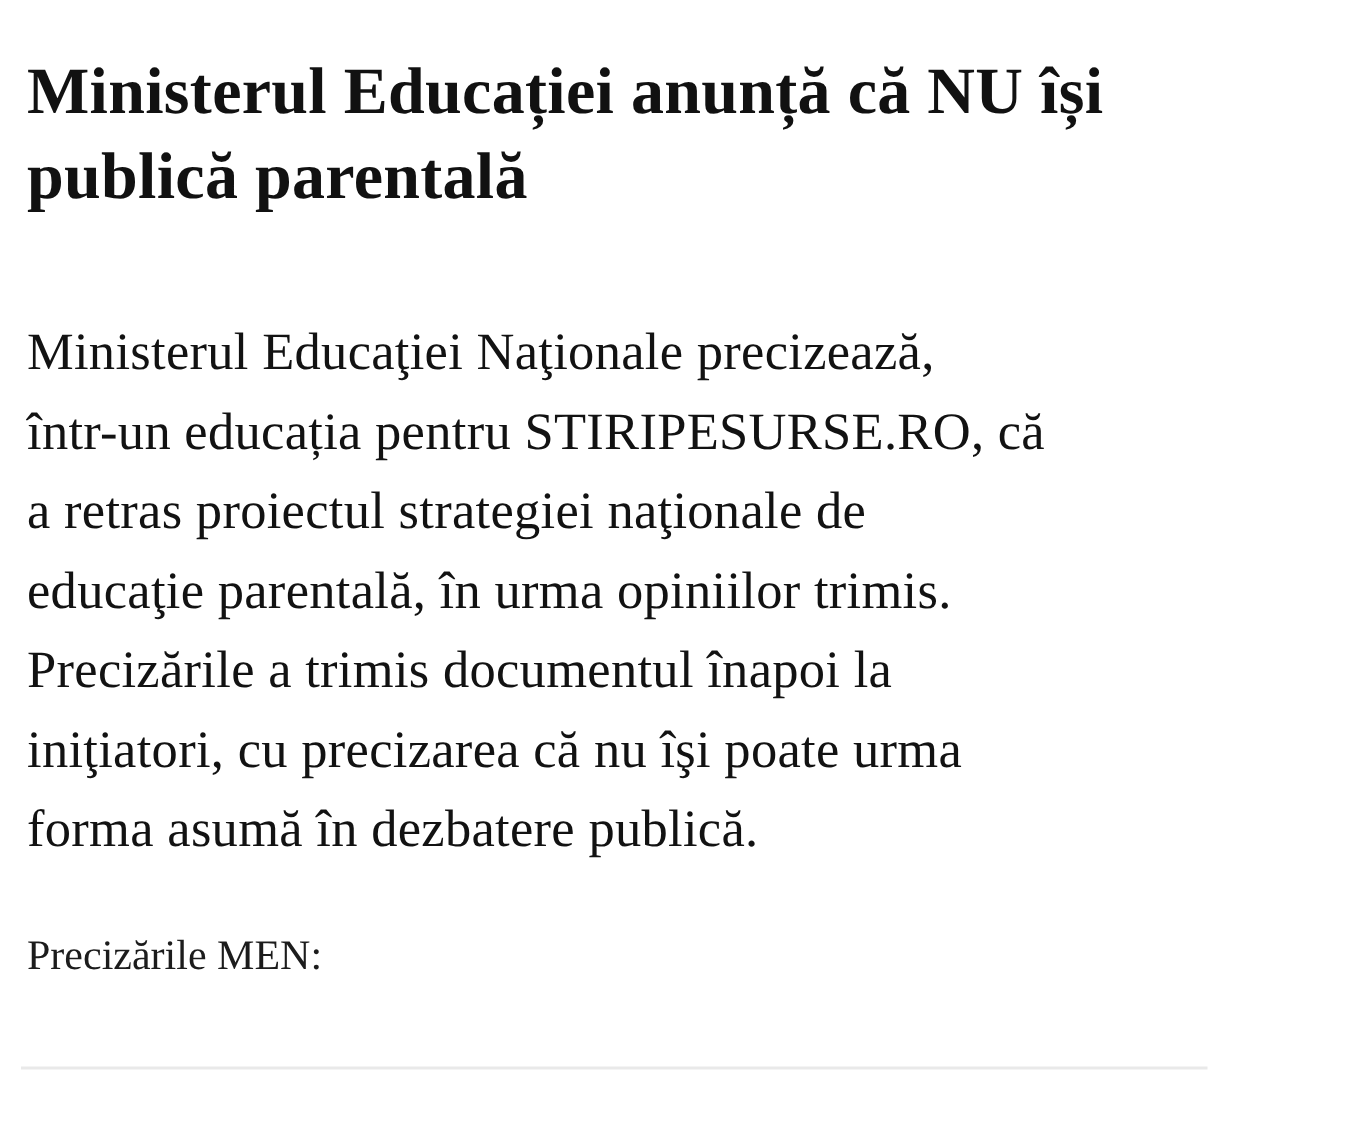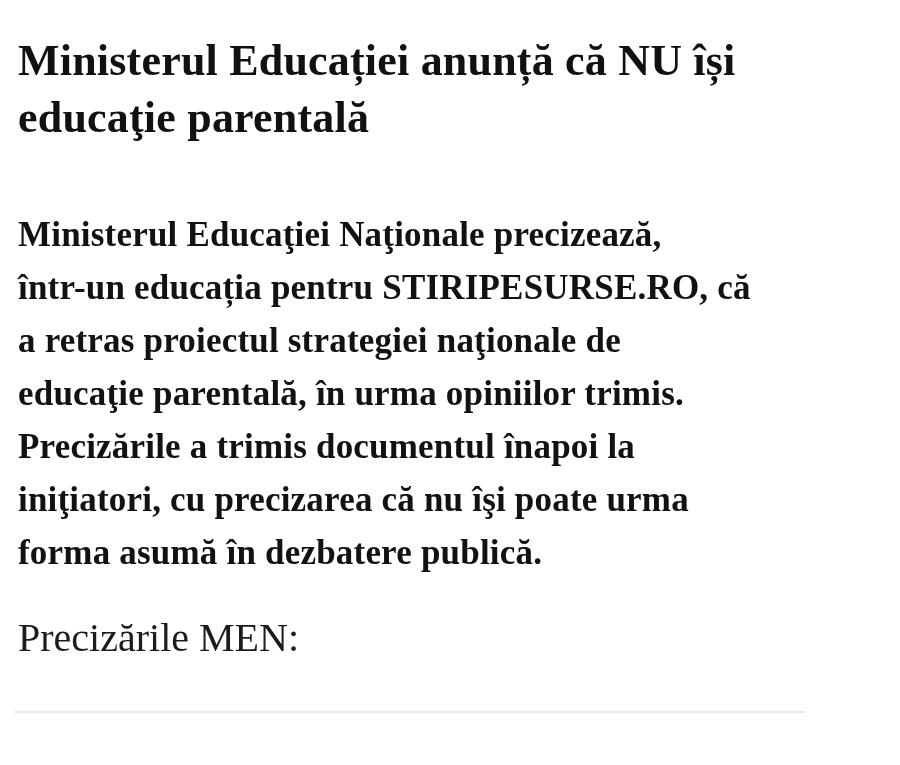--- a/index.html
+++ b/index.html
@@ -23,50 +23,50 @@
       font-size: 44px;
       line-height: 57px;
       font-weight: 700;
       color: #111111;
       letter-spacing: 0.2px;
     }
     .article-lead {
       margin: 62px 0 0 0;
       font-size: 35px;
       line-height: 53px;
-      font-weight: 700;
+      font-weight: 400;
       letter-spacing: 0.2px;
     }
     .line {
       display: block;
       white-space: nowrap;
     }
     .section-subhead {
       margin: 33px 0 0 0;
-      font-size: 40px;
+      font-size: 28px;
       line-height: 52px;
       font-weight: 400;
       color: #1c1c1c;
     }
     .section-divider {
       border: none;
       margin: 47px 0 0 -4px;
       width: 791px;
       height: 2px;
       background: #e9e9e9;
     }
   </style>
 </head>
 <body>
 
 <main class="article">
 
   <h1 class="article-title">
     <span class="line">Ministerul Educației anunță că NU își</span>
-    <span class="line">educaţie parentală</span>
+    <span class="line">publică parentală</span>
   </h1>
 
   <p class="article-lead">
     <span class="line">Ministerul Educaţiei Naţionale precizează,</span>
     <span class="line">într-un educația pentru STIRIPESURSE.RO, că</span>
     <span class="line">a retras proiectul strategiei naţionale de</span>
     <span class="line">educaţie parentală, în urma opiniilor trimis.</span>
     <span class="line">Precizările a trimis documentul înapoi la</span>
     <span class="line">iniţiatori, cu precizarea că nu îşi poate urma</span>
     <span class="line">forma asumă în dezbatere publică.</span>

